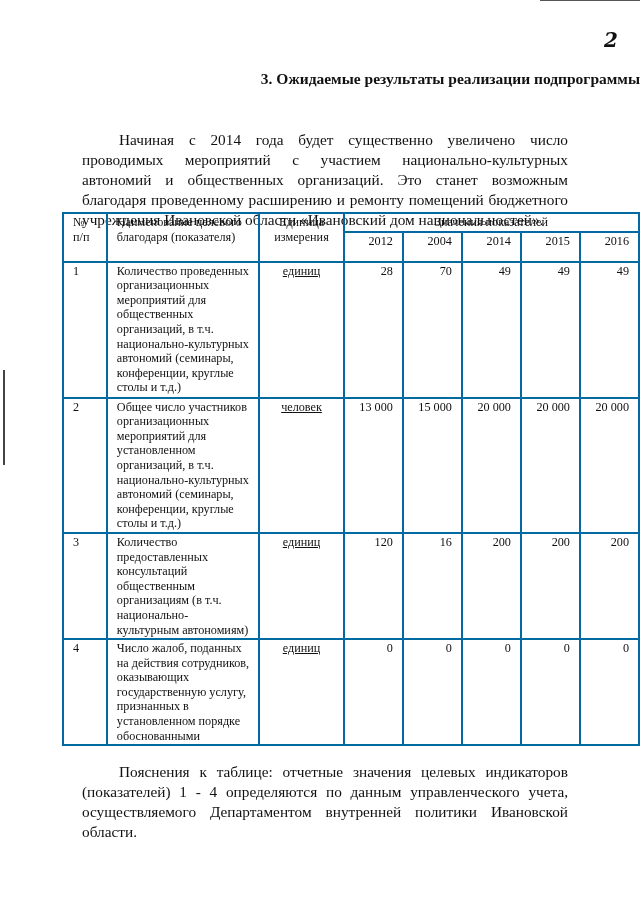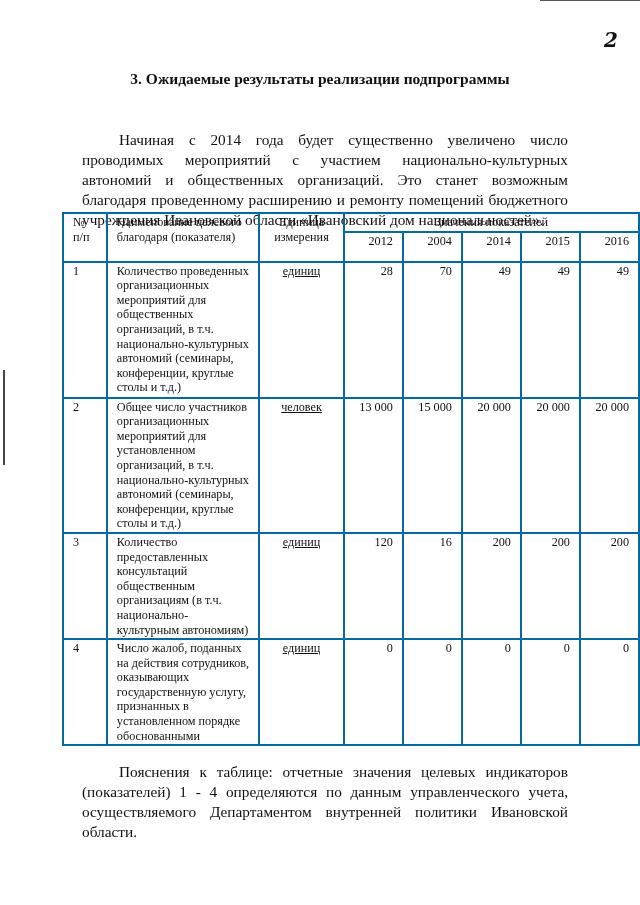--- a/index.html
+++ b/index.html
@@ -7,21 +7,21 @@
     width: 640px; height: 905px; background: #ffffff; position: relative; overflow: hidden;
     font-family: "Liberation Serif", "DejaVu Serif", serif; color: #111;
   }
   .page-number {
     position: absolute; left: 604px; top: 28px; font-size: 20px; font-style: italic; font-weight: bold;
     font-family: "DejaVu Serif", serif;
   }
   .top-rule { position: absolute; left: 540px; top: 0; width: 100px; height: 1px; background: #555; }
   .left-mark { position: absolute; left: 3px; top: 370px; width: 2px; height: 95px; background: #444; }
   .heading {
-    position: absolute; left: 0; right: 0; top: 70px; text-align: center;
+    position: absolute; left: 0; right: 0; top: 70px; text-align: right;
     font-size: 15.5px; font-weight: bold;
   }
   .paragraph {
     position: absolute; left: 82px; width: 486px; font-size: 15.3px; line-height: 20px;
     text-align: justify; text-align-last: left;
   }
   .paragraph .first { text-indent: 37px; margin-top: 26px; }
   #intro { top: 104px; }
   #note { top: 736px; }
 

